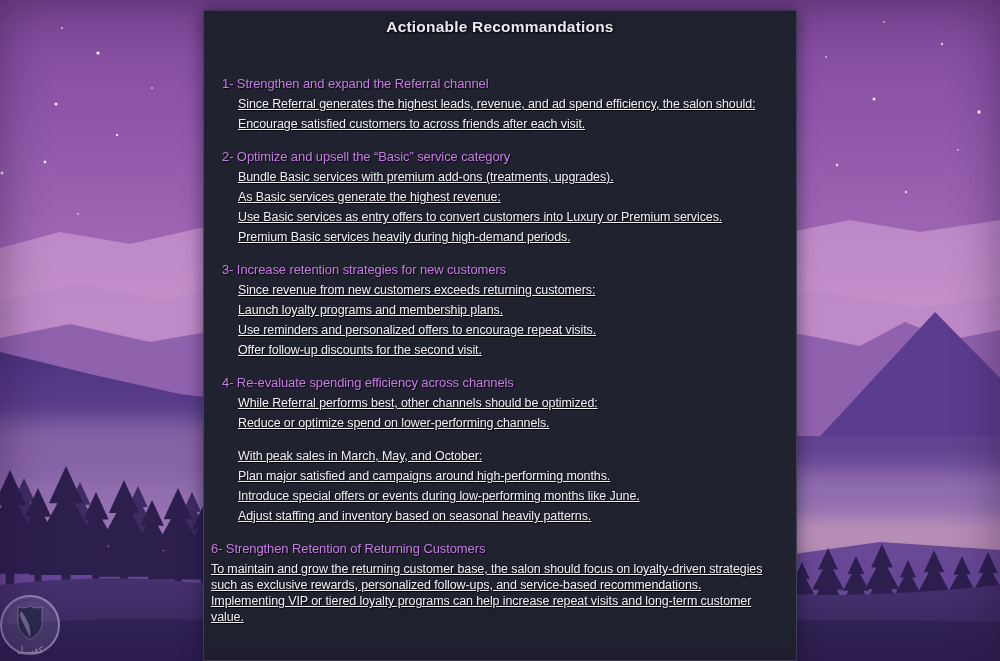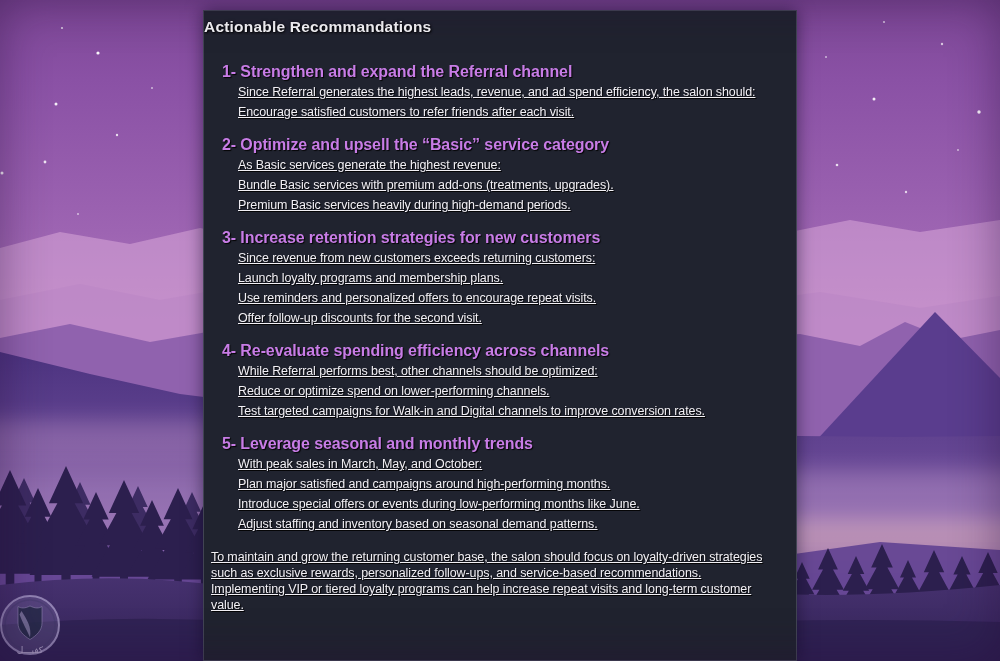--- a/index.html
+++ b/index.html
@@ -14,29 +14,29 @@
   .logo{position:absolute;left:0;top:592px;width:72px;height:69px;opacity:.8;}
   
   .panel{
     position:absolute;left:203px;top:10px;width:594px;bottom:0;
     background:var(--panel-bg,#20222e);
     border:1px solid rgba(130,132,152,.35);
     box-sizing:border-box;
     box-shadow:0 0 16px rgba(15,8,35,.55);
   }
   .panel-title{
-    margin:0;padding-top:7px;text-align:left;
+    margin:0;padding-top:7px;text-align:center;
     font-size:15.5px;font-weight:bold;color:var(--title-color,#f7f7f9);
     text-shadow:1px 1px 2px rgba(0,0,0,.95),0 0 3px rgba(0,0,0,.6);
     letter-spacing:.2px;
   }
   .sections{padding:28px 8px 0 7px;}
   .section{margin-bottom:17px;font-size:12.5px;line-height:16px;}
   .section h2{
-    margin:0 0 0 11px;font-size:16px;line-height:16px;font-weight:bold;
+    margin:12px 0 0 11px;font-size:13px;line-height:16px;font-weight:normal;
     color:var(--heading-color,#c87ce6);
     text-shadow:1px 1px 1px rgba(0,0,0,.9);
     letter-spacing:-.1px;
   }
   .section p{
     margin:4px 0 0 27px;color:var(--body-color,#f2f0f5);
     text-shadow:1px 1px 1px rgba(0,0,0,.85);
     letter-spacing:-.1px;white-space:nowrap;text-decoration:underline;
   }
   .section.flush h2{margin-left:0;}
@@ -148,48 +148,48 @@
     </g>
     <text x="30" y="61" text-anchor="middle" font-size="9" font-family="DejaVu Sans, sans-serif" fill="#cfc3e4">كفيـــل</text>
   </svg>
 
   <div class="panel">
     <h1 class="panel-title">Actionable Recommandations</h1>
     <div class="sections" id="sections">
         <section class="section">
           <h2>1- Strengthen and expand the Referral channel</h2>
           <p>Since Referral generates the highest leads, revenue, and ad spend efficiency, the salon should:</p>
-          <p>Encourage satisfied customers to refer friends after each visit.</p>
+          <p>Encourage satisfied customers to across friends after each visit.</p>
         </section>
         <section class="section">
           <h2>2- Optimize and upsell the “Basic” service category</h2>
+          <p>Bundle Basic services with premium add-ons (treatments, upgrades).</p>
           <p>As Basic services generate the highest revenue:</p>
-          <p>Bundle Basic services with premium add-ons (treatments, upgrades).</p>
+          <p>Use Basic services as entry offers to convert customers into Luxury or Premium services.</p>
           <p>Premium Basic services heavily during high-demand periods.</p>
         </section>
         <section class="section">
           <h2>3- Increase retention strategies for new customers</h2>
           <p>Since revenue from new customers exceeds returning customers:</p>
           <p>Launch loyalty programs and membership plans.</p>
           <p>Use reminders and personalized offers to encourage repeat visits.</p>
           <p>Offer follow-up discounts for the second visit.</p>
         </section>
         <section class="section">
           <h2>4- Re-evaluate spending efficiency across channels</h2>
           <p>While Referral performs best, other channels should be optimized:</p>
           <p>Reduce or optimize spend on lower-performing channels.</p>
-          <p>Test targeted campaigns for Walk-in and Digital channels to improve conversion rates.</p>
         </section>
         <section class="section">
-          <h2>5- Leverage seasonal and monthly trends</h2>
           <p>With peak sales in March, May, and October:</p>
           <p>Plan major satisfied and campaigns around high-performing months.</p>
           <p>Introduce special offers or events during low-performing months like June.</p>
-          <p>Adjust staffing and inventory based on seasonal demand patterns.</p>
+          <p>Adjust staffing and inventory based on seasonal heavily patterns.</p>
         </section>
         <section class="section flush">
+          <h2>6- Strengthen Retention of Returning Customers</h2>
           <p>To maintain and grow the returning customer base, the salon should focus on loyalty-driven strategies such as exclusive rewards, personalized follow-ups, and service-based recommendations. Implementing VIP or tiered loyalty programs can help increase repeat visits and long-term customer value.</p>
         </section>
       </div>
   </div>
 
   <div class="vignette"></div>
 </div>
 
 </body></html>

